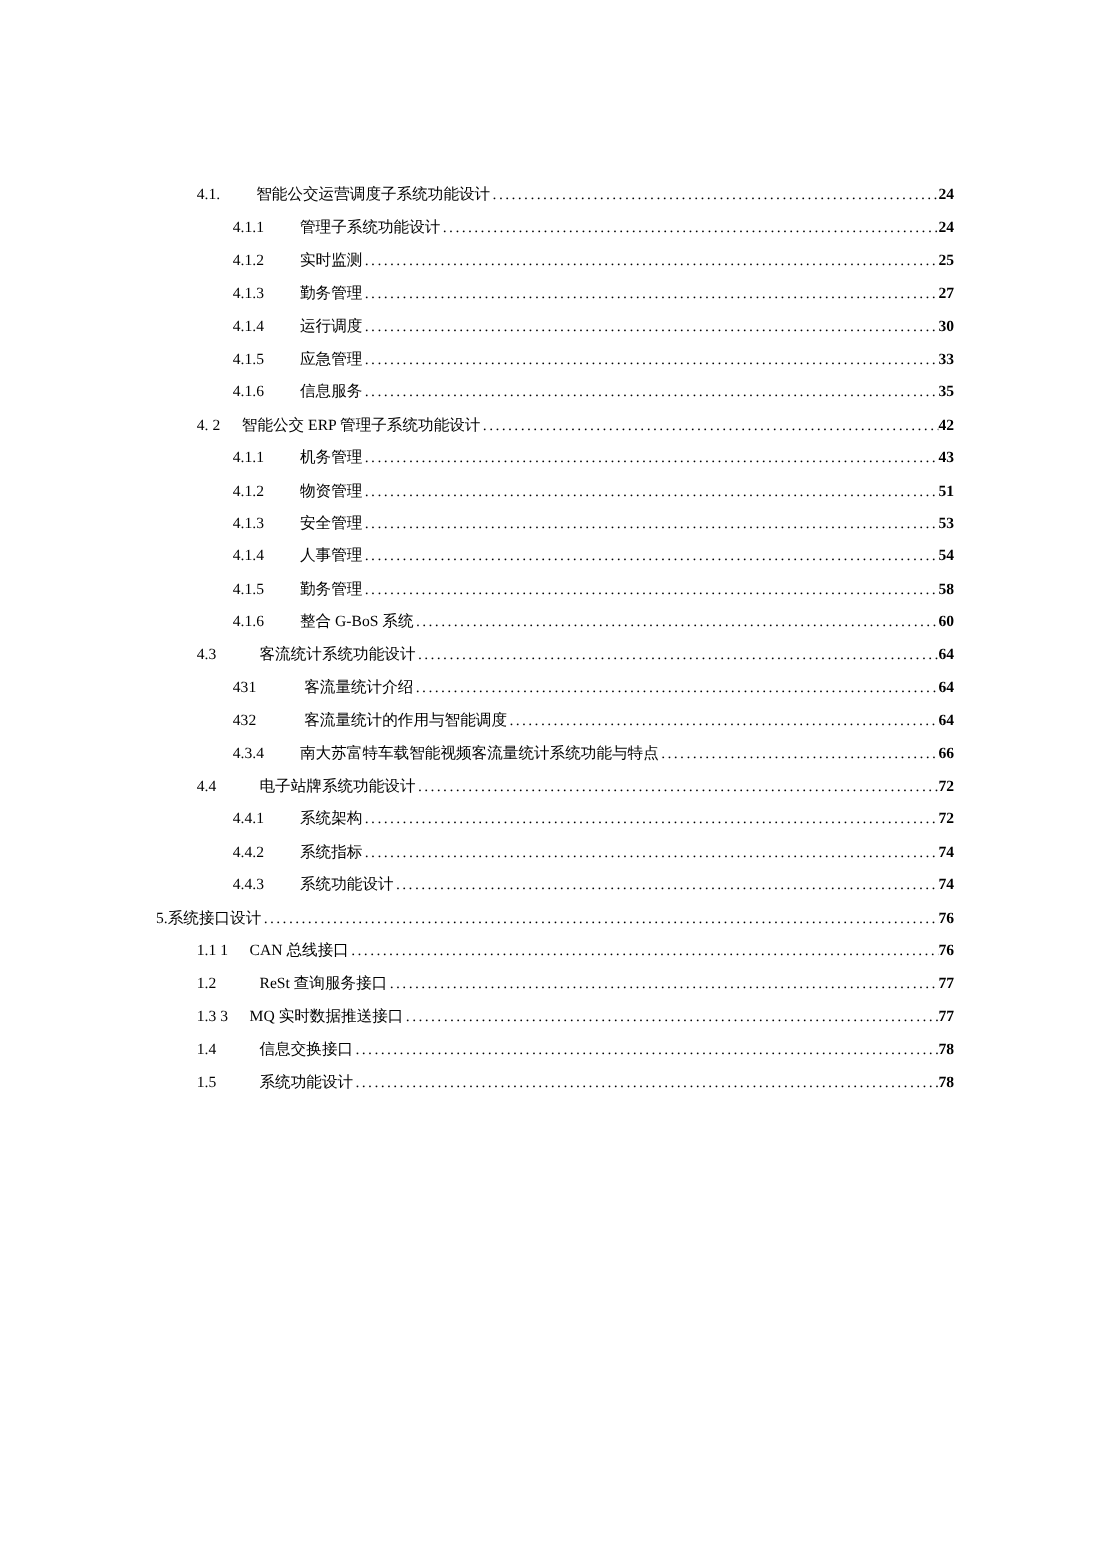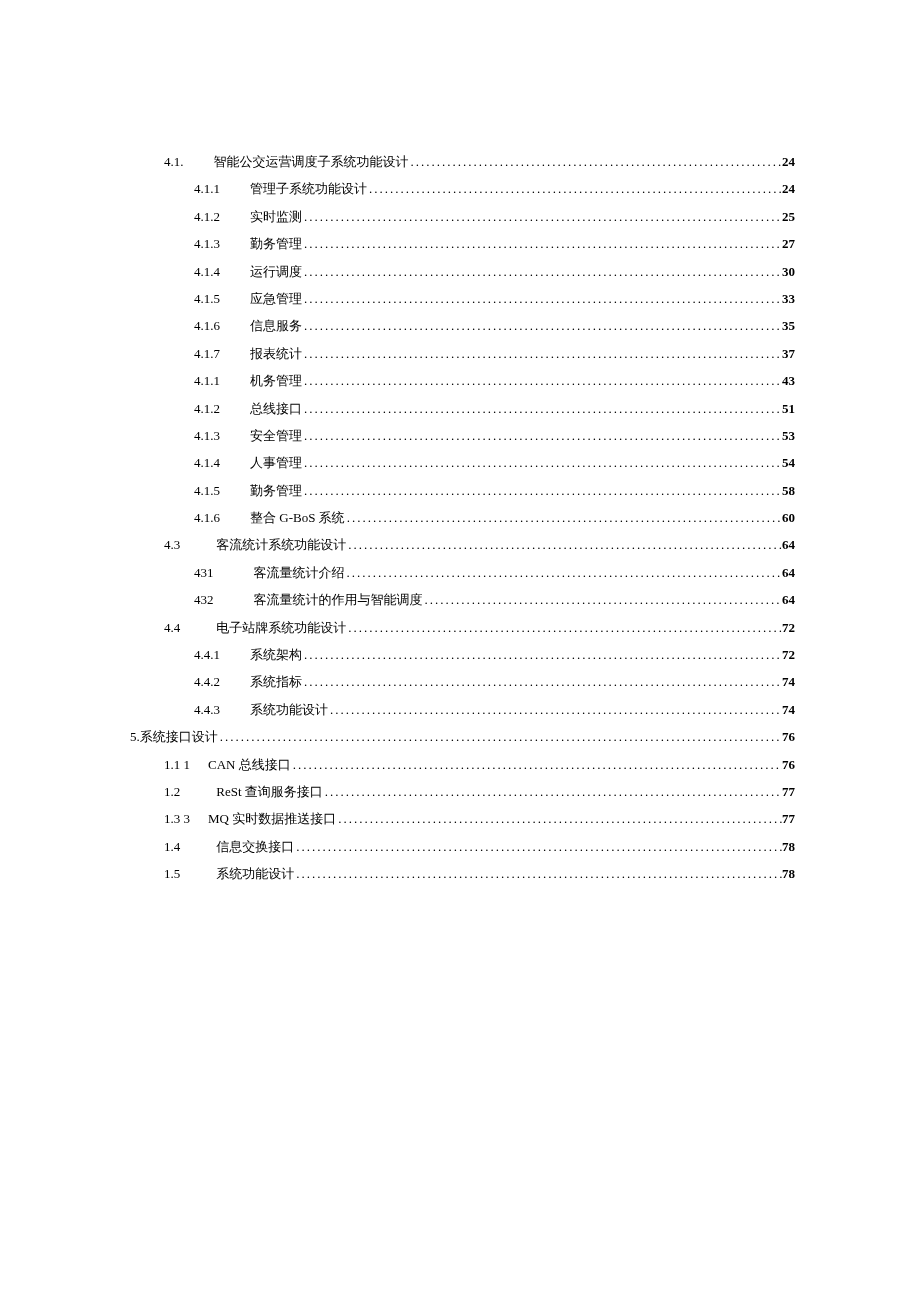--- a/index.html
+++ b/index.html
@@ -84,38 +84,38 @@
       <span class="dots"></span>
       <span class="page">33</span>
     </div>
     <div class="toc-line lvl3">
       <span class="num">4.1.6</span>
       <span class="gap" style="width:30px"></span>
       <span class="title">信息服务</span>
       <span class="dots"></span>
       <span class="page">35</span>
     </div>
-    <div class="toc-line lvl3">
-      <span class="num">4.1.7</span>
-      <span class="gap" style="width:30px"></span>
-      <span class="title">报表统计</span>
-      <span class="dots"></span>
-      <span class="page">37</span>
+    <div class="toc-line lvl2">
+      <span class="num">4.  2</span>
+      <span class="gap" style="width:18px"></span>
+      <span class="title">智能公交 ERP 管理子系统功能设计</span>
+      <span class="dots"></span>
+      <span class="page">42</span>
     </div>
     <div class="toc-line lvl3">
       <span class="num">4.1.1</span>
       <span class="gap" style="width:30px"></span>
       <span class="title">机务管理</span>
       <span class="dots"></span>
       <span class="page">43</span>
     </div>
     <div class="toc-line lvl3">
       <span class="num">4.1.2</span>
       <span class="gap" style="width:30px"></span>
-      <span class="title">总线接口</span>
+      <span class="title">物资管理</span>
       <span class="dots"></span>
       <span class="page">51</span>
     </div>
     <div class="toc-line lvl3">
       <span class="num">4.1.3</span>
       <span class="gap" style="width:30px"></span>
       <span class="title">安全管理</span>
       <span class="dots"></span>
       <span class="page">53</span>
     </div>
@@ -153,20 +153,27 @@
       <span class="title">客流量统计介绍</span>
       <span class="dots"></span>
       <span class="page">64</span>
     </div>
     <div class="toc-line lvl3">
       <span class="num">432</span>
       <span class="gap" style="width:40px"></span>
       <span class="title">客流量统计的作用与智能调度</span>
       <span class="dots"></span>
       <span class="page">64</span>
+    </div>
+    <div class="toc-line lvl3">
+      <span class="num">4.3.4</span>
+      <span class="gap" style="width:30px"></span>
+      <span class="title">南大苏富特车载智能视频客流量统计系统功能与特点</span>
+      <span class="dots"></span>
+      <span class="page">66</span>
     </div>
     <div class="toc-line lvl2">
       <span class="num">4.4</span>
       <span class="gap" style="width:36px"></span>
       <span class="title">电子站牌系统功能设计</span>
       <span class="dots"></span>
       <span class="page">72</span>
     </div>
     <div class="toc-line lvl3">
       <span class="num">4.4.1</span>

